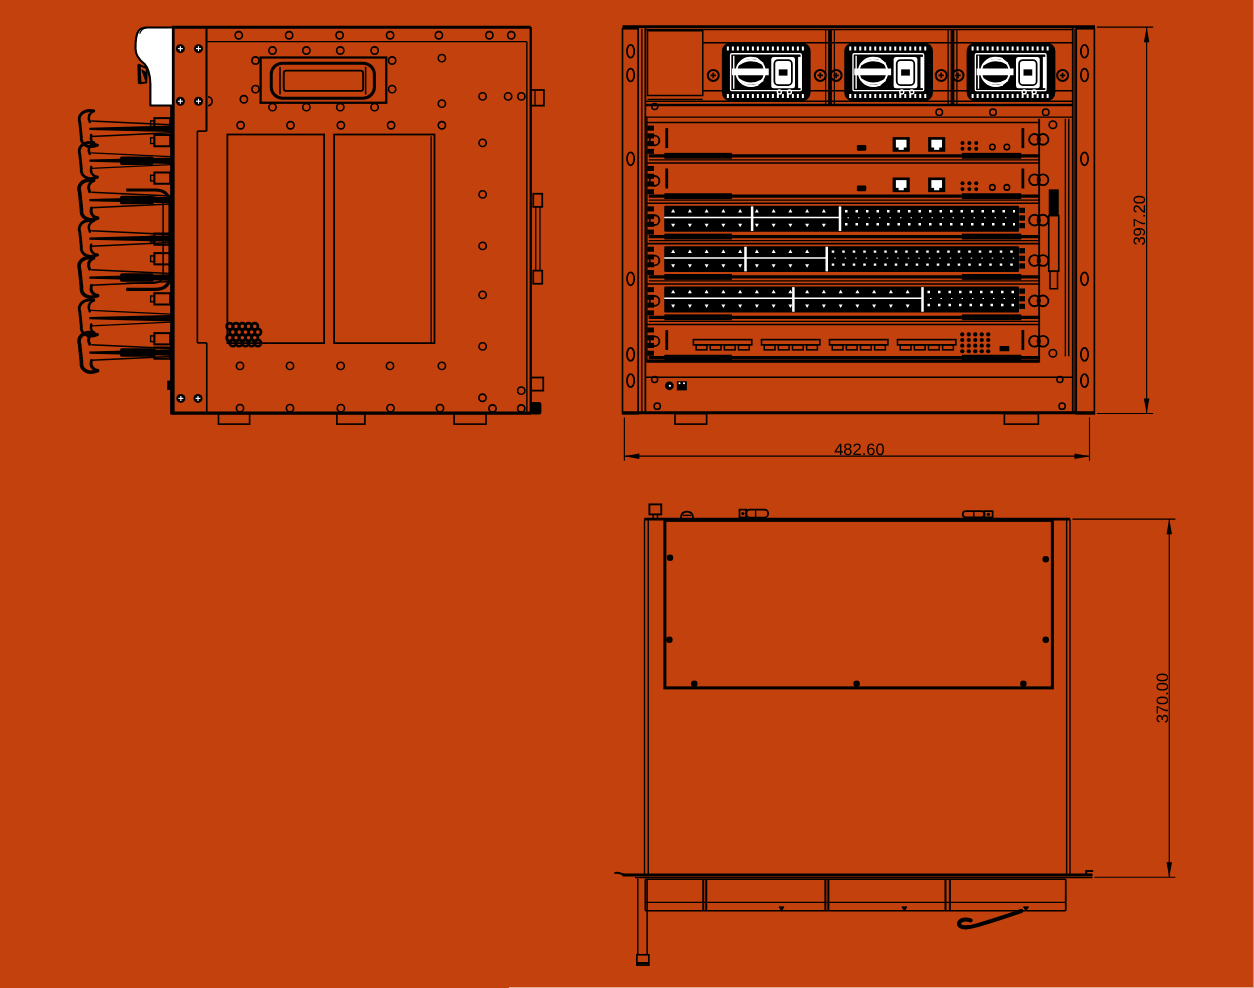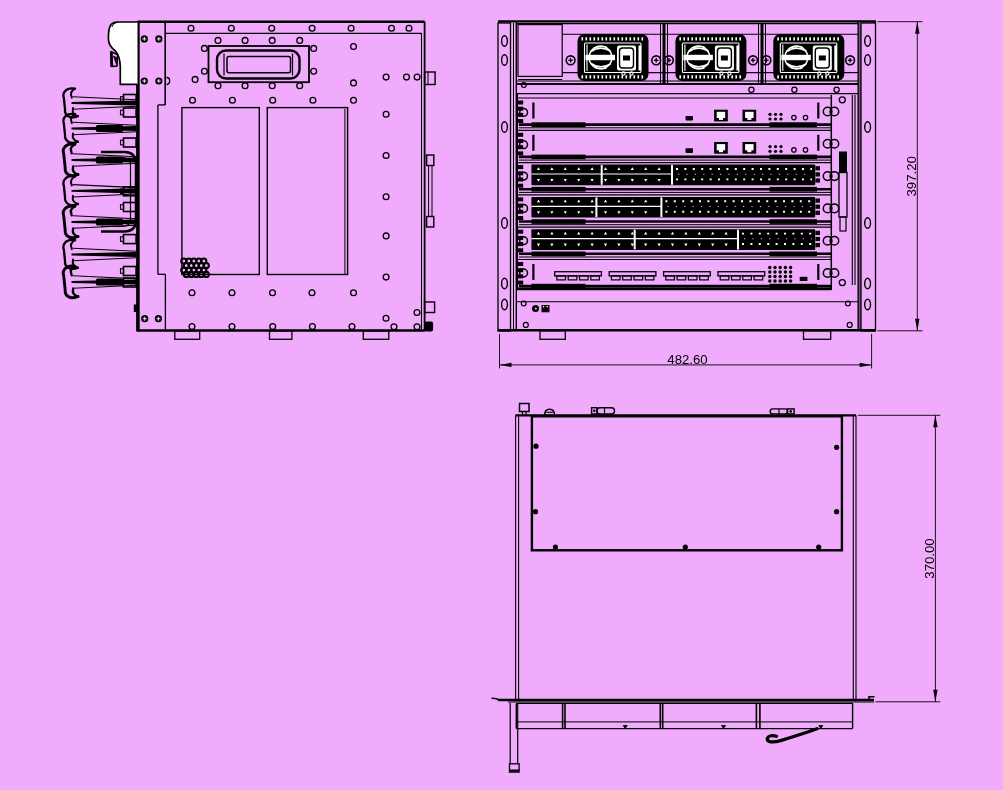--- a/index.html
+++ b/index.html
@@ -1,14 +1,14 @@
 <!DOCTYPE html>
 <html><head><meta charset="utf-8"><style>
 html,body{margin:0;padding:0;background:#fff;}
-#page{width:1003px;height:790px;position:relative;background:#f0abfc;overflow:hidden;}
+#page{width:1003px;height:790px;position:relative;background:#c2410c;overflow:hidden;}
 text{font-family:"Liberation Sans", sans-serif;fill:#000;}
 </style></head><body>
 <div id="page">
 <svg width="1003" height="790" viewBox="0 0 1003 790" fill="none">
 <g id="side">
 <line x1="137.5" y1="21.8" x2="424.5" y2="21.8" stroke="#000" stroke-width="2.6"></line>
 <line x1="165.5" y1="33.3" x2="421.5" y2="33.3" stroke="#000" stroke-width="1.2"></line>
 <line x1="421.5" y1="33.3" x2="421.5" y2="330" stroke="#000" stroke-width="1.1"></line>
 <line x1="424.6" y1="21.5" x2="424.6" y2="331.5" stroke="#000" stroke-width="1.8"></line>
 <line x1="137.5" y1="330.5" x2="424.5" y2="330.5" stroke="#000" stroke-width="2.6"></line>

